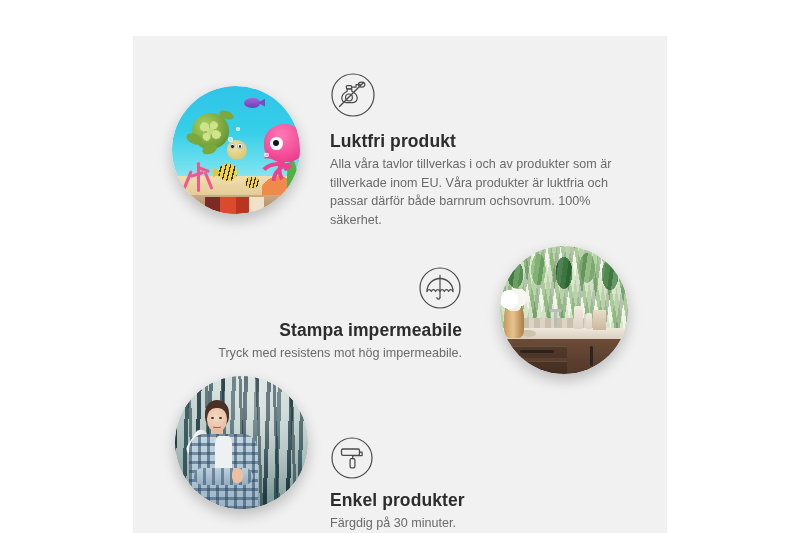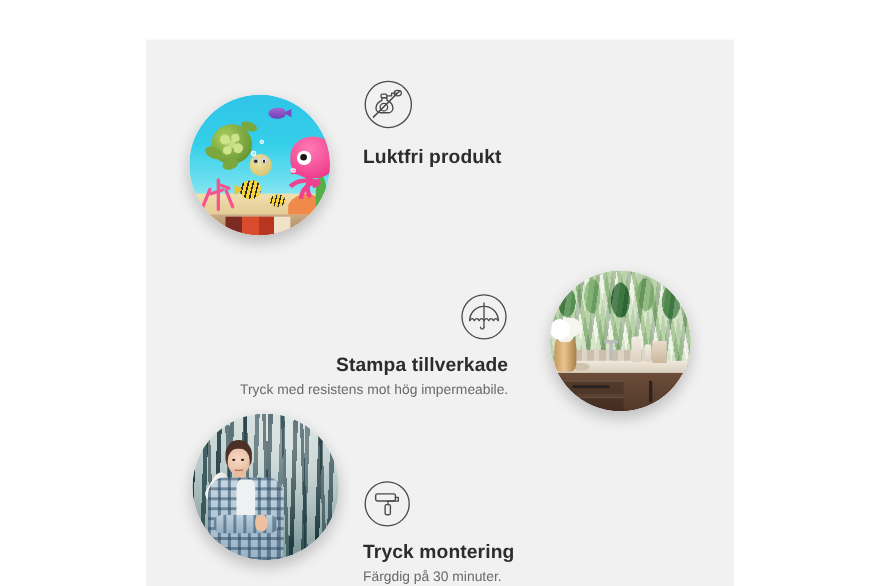--- a/index.html
+++ b/index.html
@@ -474,43 +474,44 @@
         <circle cx="23" cy="23" r="21" fill="none" stroke="#4a4a4a" stroke-width="1.2"></circle>
         <path d="M16 30.5c-2.4 0-4.2-1.9-4.2-4.4 0-3.2 2.6-5.6 5.4-6.9v-2.4h4.6v2.4c2.8 1.3 5.4 3.7 5.4 6.9 0 2.5-1.8 4.4-4.2 4.4z" fill="none" stroke="#4a4a4a" stroke-width="1.25" stroke-linejoin="round"></path>
         <rect x="16.4" y="13.6" width="5.2" height="3.4" rx="1" fill="none" stroke="#4a4a4a" stroke-width="1.2"></rect>
         <path d="M21.8 15.2h4.2v-2.6h4.4" fill="none" stroke="#4a4a4a" stroke-width="1.2" stroke-linecap="round" stroke-linejoin="round"></path>
         <ellipse cx="31.6" cy="12.6" rx="3.3" ry="2.5" fill="none" stroke="#4a4a4a" stroke-width="1.2"></ellipse>
         <circle cx="19" cy="25.4" r="3.4" fill="none" stroke="#4a4a4a" stroke-width="1.2"></circle>
         <line x1="9.5" y1="34.5" x2="33.5" y2="10.5" stroke="#4a4a4a" stroke-width="1.35" stroke-linecap="round"></line>
       </svg>
     </span>
     <p class="f-title">Luktfri produkt</p>
+    <p class="f-desc">Alla våra tavlor tillverkas i och av produkter som är tillverkade inom EU. Våra produkter är luktfria och passar därför både barnrum ochsovrum. 100% säkerhet.</p>
   </div>
 
   <div class="feature" id="feature-water">
     <span class="icon-wrap ico">
       <svg width="44" height="44" viewBox="0 0 44 44" aria-hidden="true">
         <circle cx="22" cy="22" r="20" fill="none" stroke="#4a4a4a" stroke-width="1.2"></circle>
         <path d="M9 25.5c0-7.2 5.8-13 13-13s13 5.8 13 13" fill="none" stroke="#4a4a4a" stroke-width="1.3" stroke-linecap="round"></path>
         <path d="M9 25.5c1.1-2.4 3.2-2.4 4.3 0 1.1-2.4 3.2-2.4 4.3 0 1.1-2.4 3.2-2.4 4.4 0 1.1-2.4 3.2-2.4 4.3 0 1.1-2.4 3.2-2.4 4.3 0 1.1-2.4 3.2-2.4 4.4 0" fill="none" stroke="#4a4a4a" stroke-width="1.2" stroke-linejoin="round"></path>
         <line x1="22" y1="12.5" x2="22" y2="31.5" stroke="#4a4a4a" stroke-width="1.2" stroke-linecap="round"></line>
         <path d="M22 31.5c0 2.2-3.2 2.2-3.2 0" fill="none" stroke="#4a4a4a" stroke-width="1.2" stroke-linecap="round"></path>
         <line x1="22" y1="9.4" x2="22" y2="12.5" stroke="#4a4a4a" stroke-width="1.2" stroke-linecap="round"></line>
       </svg>
     </span>
-    <p class="f-title">Stampa tillverkade</p>
+    <p class="f-title">Stampa impermeabile</p>
     <p class="f-desc">Tryck med resistens mot hög impermeabile.</p>
   </div>
 
   <div class="feature" id="feature-mount">
     <span class="icon-wrap ico">
       <svg width="44" height="44" viewBox="0 0 44 44" aria-hidden="true">
         <circle cx="22" cy="22" r="20" fill="none" stroke="#4a4a4a" stroke-width="1.2"></circle>
         <rect x="11.5" y="13" width="18" height="6.4" rx="1.6" fill="none" stroke="#4a4a4a" stroke-width="1.3"></rect>
         <path d="M29.5 16.2h2.6v3.4h-9.4v3.1" fill="none" stroke="#4a4a4a" stroke-width="1.25" stroke-linecap="round" stroke-linejoin="round"></path>
         <rect x="20.1" y="22.7" width="4.8" height="9.2" rx="1.3" fill="none" stroke="#4a4a4a" stroke-width="1.25"></rect>
       </svg>
     </span>
-    <p class="f-title">Tryck montering</p>
+    <p class="f-title">Enkel produkter</p>
     <p class="f-desc">Färgdig på 30 minuter.</p>
   </div>
 
 </div>
 
 </body></html>

